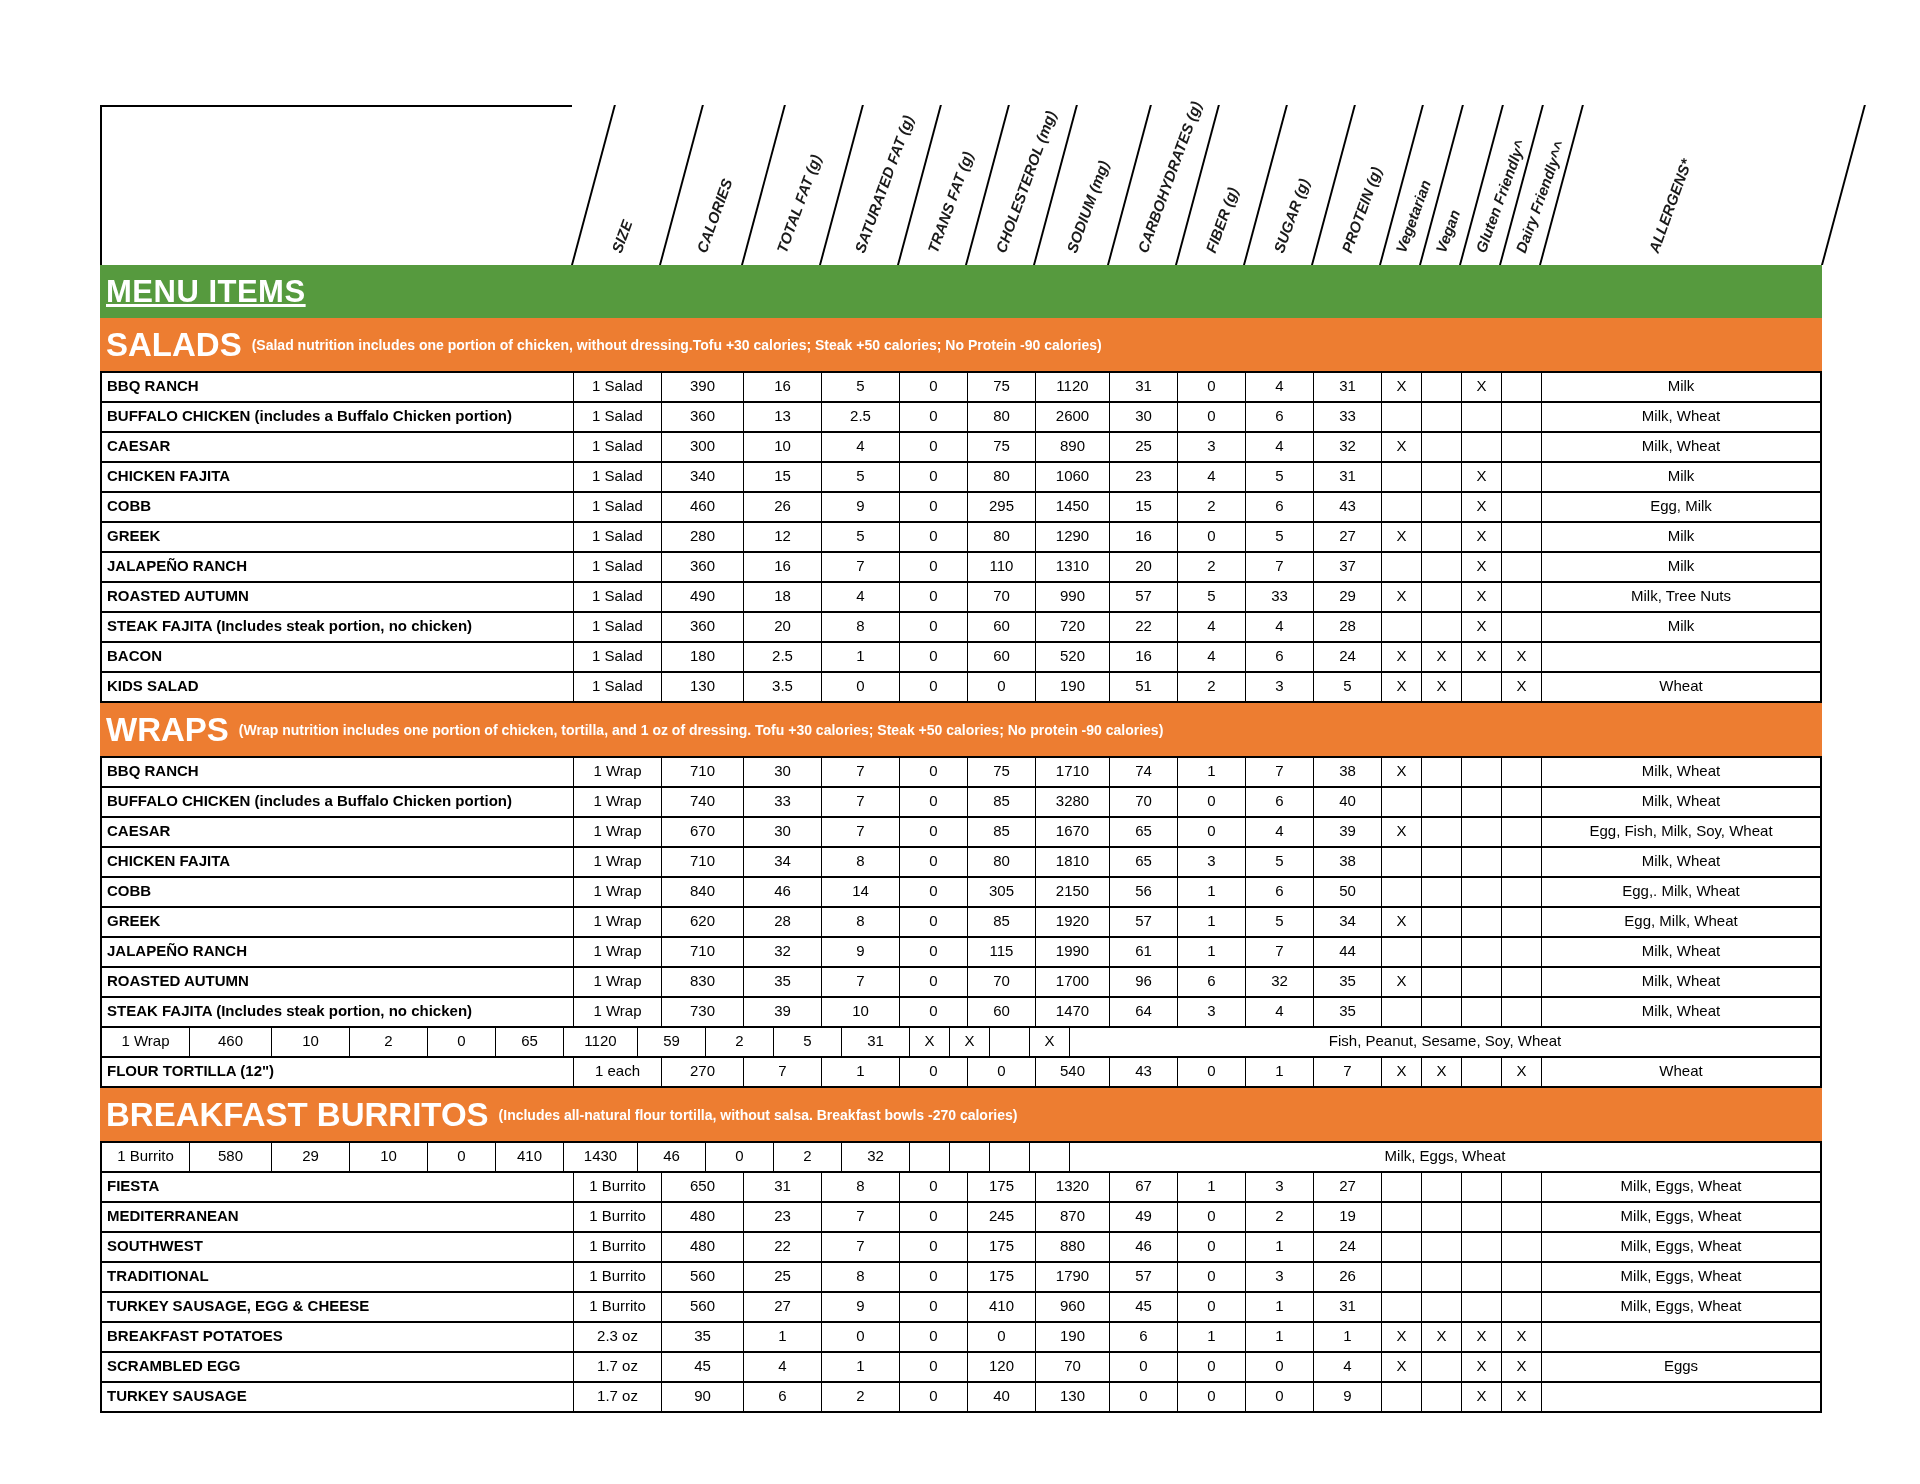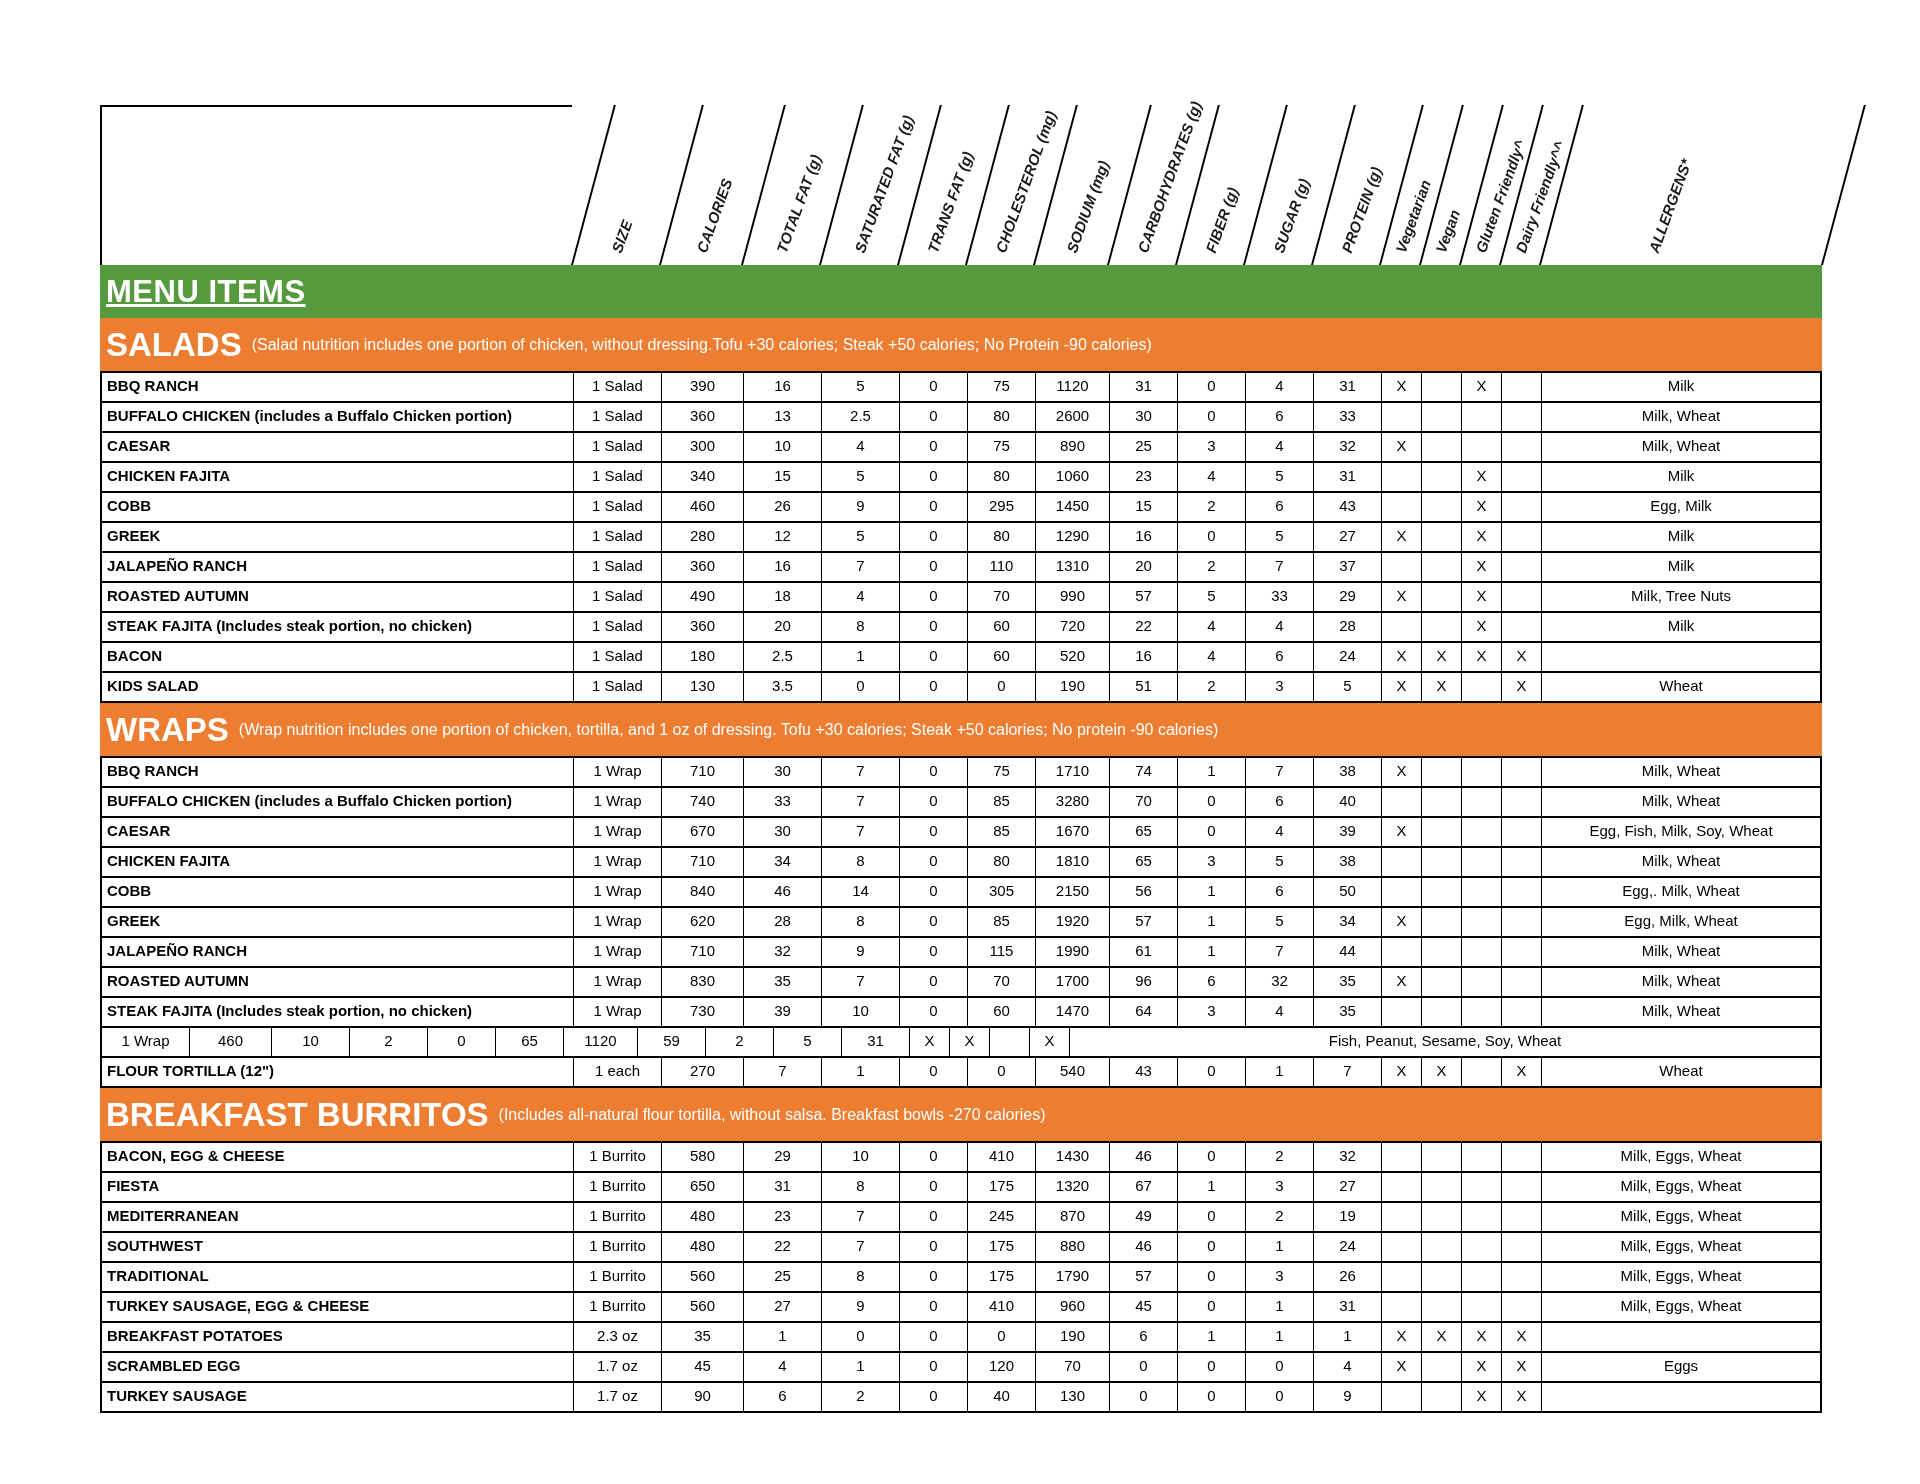--- a/index.html
+++ b/index.html
@@ -12,21 +12,21 @@
   .hlabel{position:absolute;bottom:10px;font-size:15px;font-weight:bold;font-style:italic;
           color:#1a1a1a;white-space:nowrap;transform:rotate(-70deg);transform-origin:0 100%;}
   .topline{position:absolute;top:0;left:0;width:472px;height:0;border-top:2px solid #000;}
   .leftline{position:absolute;top:0;left:0;width:2px;height:160px;background:#000;}
   
   .bar{width:1722px;box-sizing:border-box;color:#fff;display:flex;align-items:center;}
   .bar.green{height:53px;}
   .menu-title{font-size:31px;font-weight:bold;text-decoration:underline;margin-left:6px;letter-spacing:.5px;}
   .bar.orange{height:53px;}
   .sec-title{font-size:33px;font-weight:bold;margin-left:6px;white-space:nowrap;}
-  .sec-note{font-size:16px;font-weight:normal;margin-left:10px;white-space:nowrap;}
+  .sec-note{font-size:14px;font-weight:bold;margin-left:10px;white-space:nowrap;}
   
   .rows{width:1722px;box-sizing:border-box;border:2px solid #000;}
   .row{display:flex;height:28px;border-bottom:2px solid #000;background:#fff;}
   .row:last-child{border-bottom:none;}
   .cell{box-sizing:border-box;border-right:1px solid #000;font-size:15px;line-height:26px;
         text-align:center;overflow:hidden;white-space:nowrap;color:#000;}
   .cell:last-child{border-right:none;flex:1;width:auto !important;}
   .cell.name{text-align:left;padding-left:5px;font-weight:bold;}
 </style>
 </head>
@@ -502,21 +502,20 @@
           <div class="cell" style="width: 40px;">X</div>
           <div class="cell" style="width: 282px;">Wheat</div>
         </div>
       </div>
       <div class="bar orange" style="background: rgb(237, 125, 49);">
         <span class="sec-title">BREAKFAST BURRITOS</span>
         <span class="sec-note">(Includes all-natural flour tortilla, without salsa. Breakfast bowls -270 calories)</span>
       </div>
       <div class="rows">
         <div class="row">
-          <div class="cell name" style="width: 472px;">BACON, EGG &amp; CHEESE</div>
           <div class="cell" style="width: 88px;">1 Burrito</div>
           <div class="cell" style="width: 82px;">580</div>
           <div class="cell" style="width: 78px;">29</div>
           <div class="cell" style="width: 78px;">10</div>
           <div class="cell" style="width: 68px;">0</div>
           <div class="cell" style="width: 68px;">410</div>
           <div class="cell" style="width: 74px;">1430</div>
           <div class="cell" style="width: 68px;">46</div>
           <div class="cell" style="width: 68px;">0</div>
           <div class="cell" style="width: 68px;">2</div>

